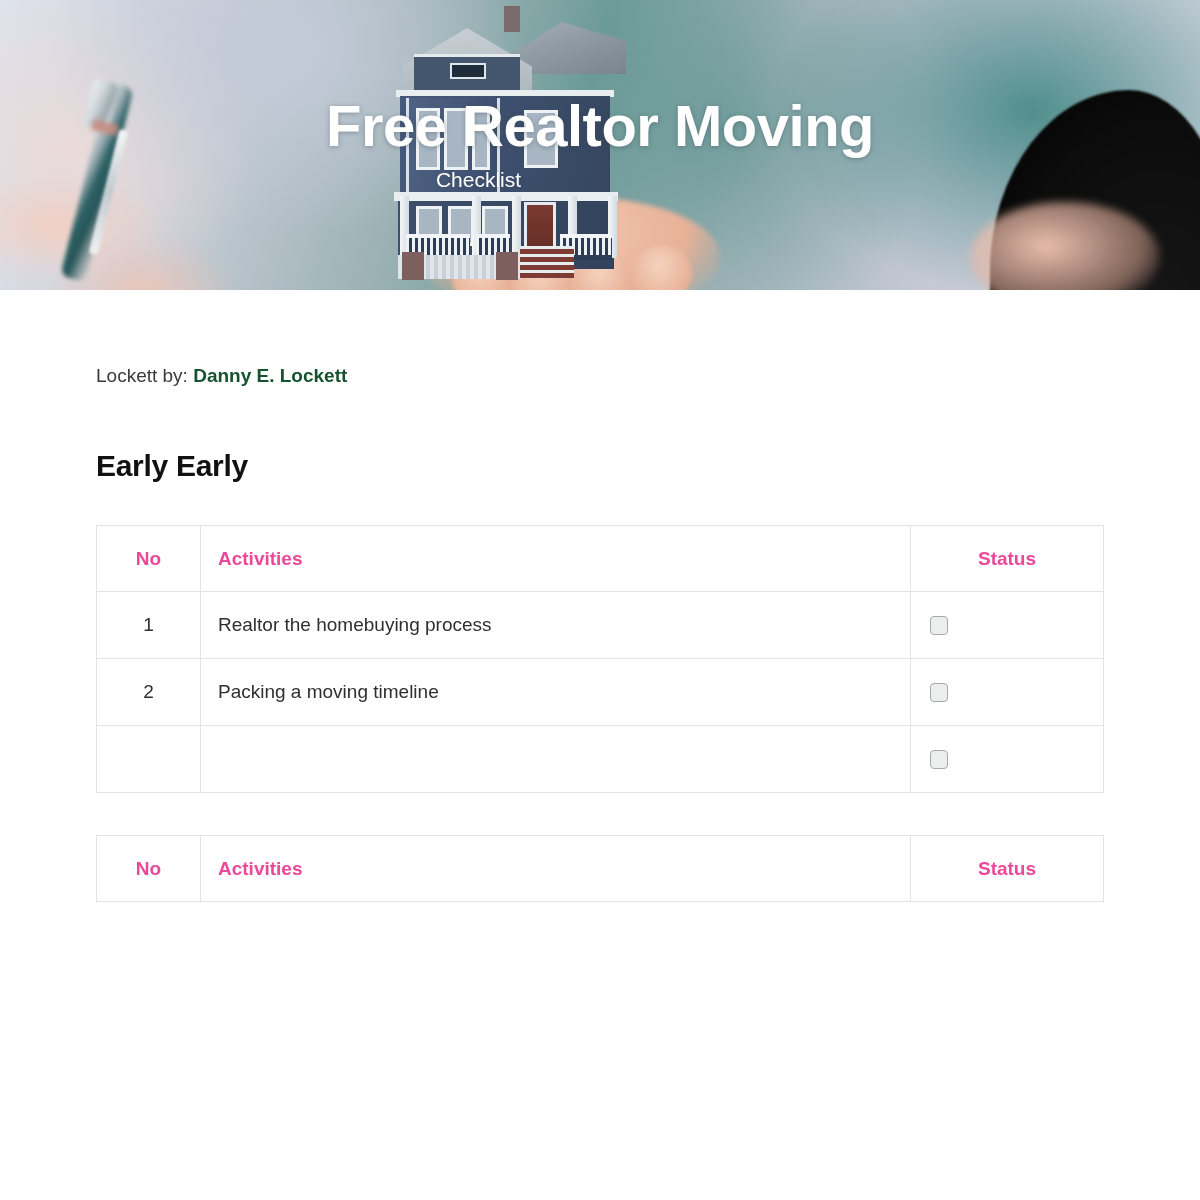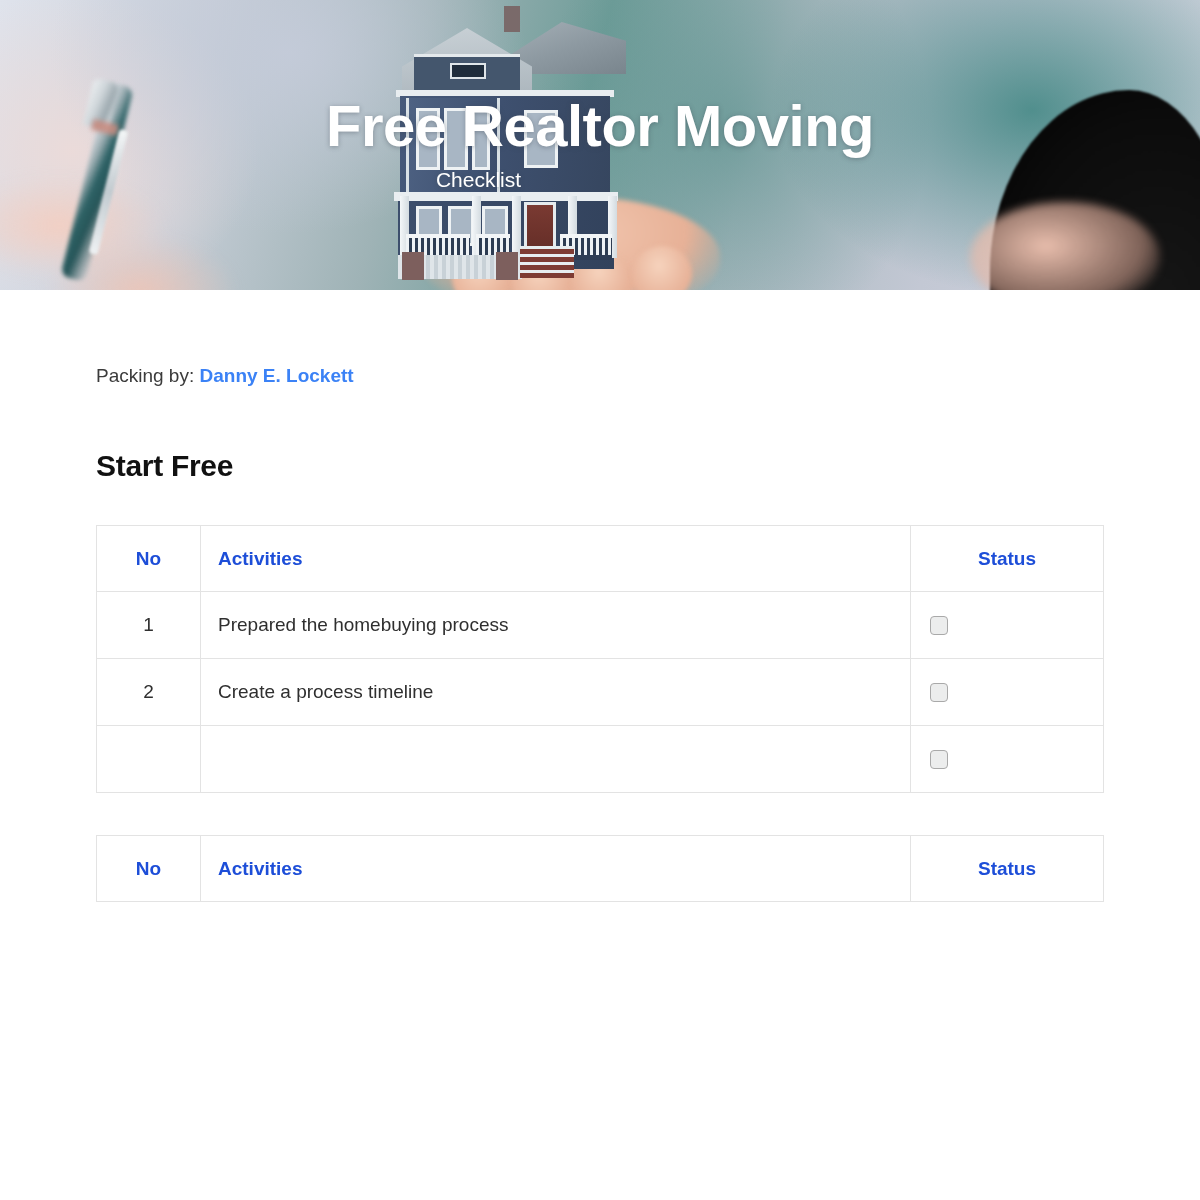--- a/index.html
+++ b/index.html
@@ -282,21 +282,21 @@
     color: #111111;
     letter-spacing: -0.6px;
   }
   .prepared {
     margin-top: 75px;
     font-size: 19px;
     color: #3b3b3b;
   }
   .prepared .name {
     font-weight: bold;
-    color: #3b82f6;
+    color: #14532d;
   }
   .section-title {
     margin: 0;
     padding-top: 62px;
     font-size: 30px;
     font-weight: bold;
     color: #111111;
     letter-spacing: -0.3px;
   }
   table.checklist {
@@ -307,21 +307,21 @@
   }
   table.checklist th,
   table.checklist td {
     border: 1px solid #e3e3e3;
     box-sizing: border-box;
   }
   table.checklist th {
     height: 66px;
     font-size: 19px;
     font-weight: bold;
-    color: #1d4ed8;
+    color: #ec4899;
     text-align: center;
   }
   table.checklist td {
     height: 67px;
     font-size: 19px;
     color: #2f2f2f;
   }
   col.c-no    { width: 104px; }
   col.c-act   { width: 710px; }
   col.c-stat  { width: 193px; }
@@ -400,50 +400,50 @@
   <div class="hero-hand-right"></div>
 
   <div class="hero-title">Free Realtor Moving</div>
   <div class="hero-sub">Checklist</div>
 </div>
 
 <div class="doc">
 
 
   <div class="prepared">
-    <span>Packing by:</span>
+    <span>Lockett by:</span>
     <span class="name">Danny E. Lockett</span>
   </div>
 
-  <h2 class="section-title">Start Free</h2>
+  <h2 class="section-title">Early Early</h2>
 
   <table class="checklist">
     <colgroup>
       <col class="c-no">
         <col class="c-act">
         <col class="c-stat">
     </colgroup>
     <thead>
       <tr>
         <th>No</th>
         <th style="text-align:left;padding-left:17px;">Activities</th>
         <th>Status</th>
       </tr>
     </thead>
     <tbody>
       <tr>
         <td class="no">1</td>
-        <td class="act">Prepared the homebuying process</td>
+        <td class="act">Realtor the homebuying process</td>
         <td class="stat">
           <span class="cbox"></span>
         </td>
       </tr>
       <tr>
         <td class="no">2</td>
-        <td class="act">Create a process timeline</td>
+        <td class="act">Packing a moving timeline</td>
         <td class="stat">
           <span class="cbox"></span>
         </td>
       </tr>
       <tr>
         <td class="no"></td>
         <td class="act"></td>
         <td class="stat">
           <span class="cbox"></span>
         </td>

